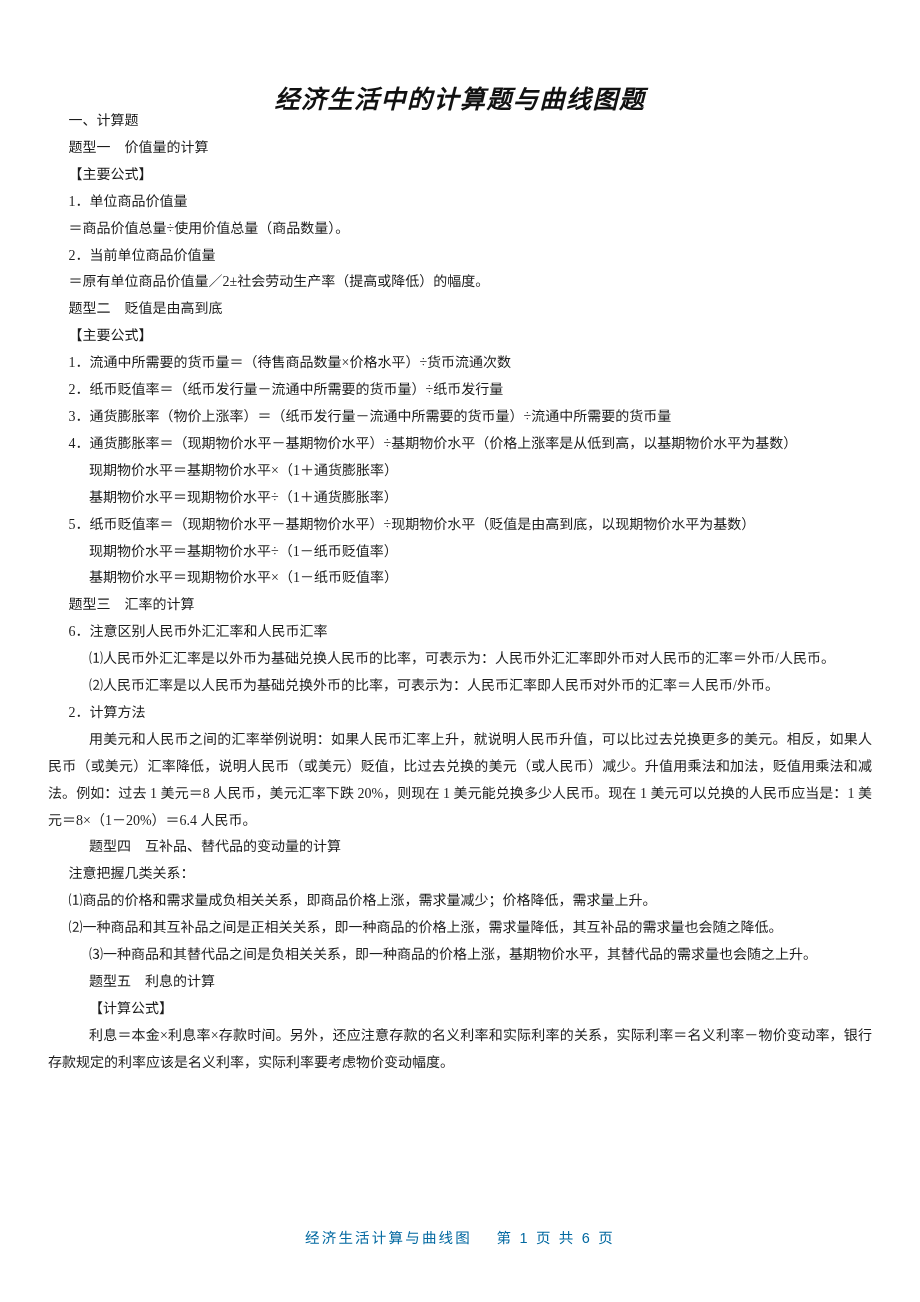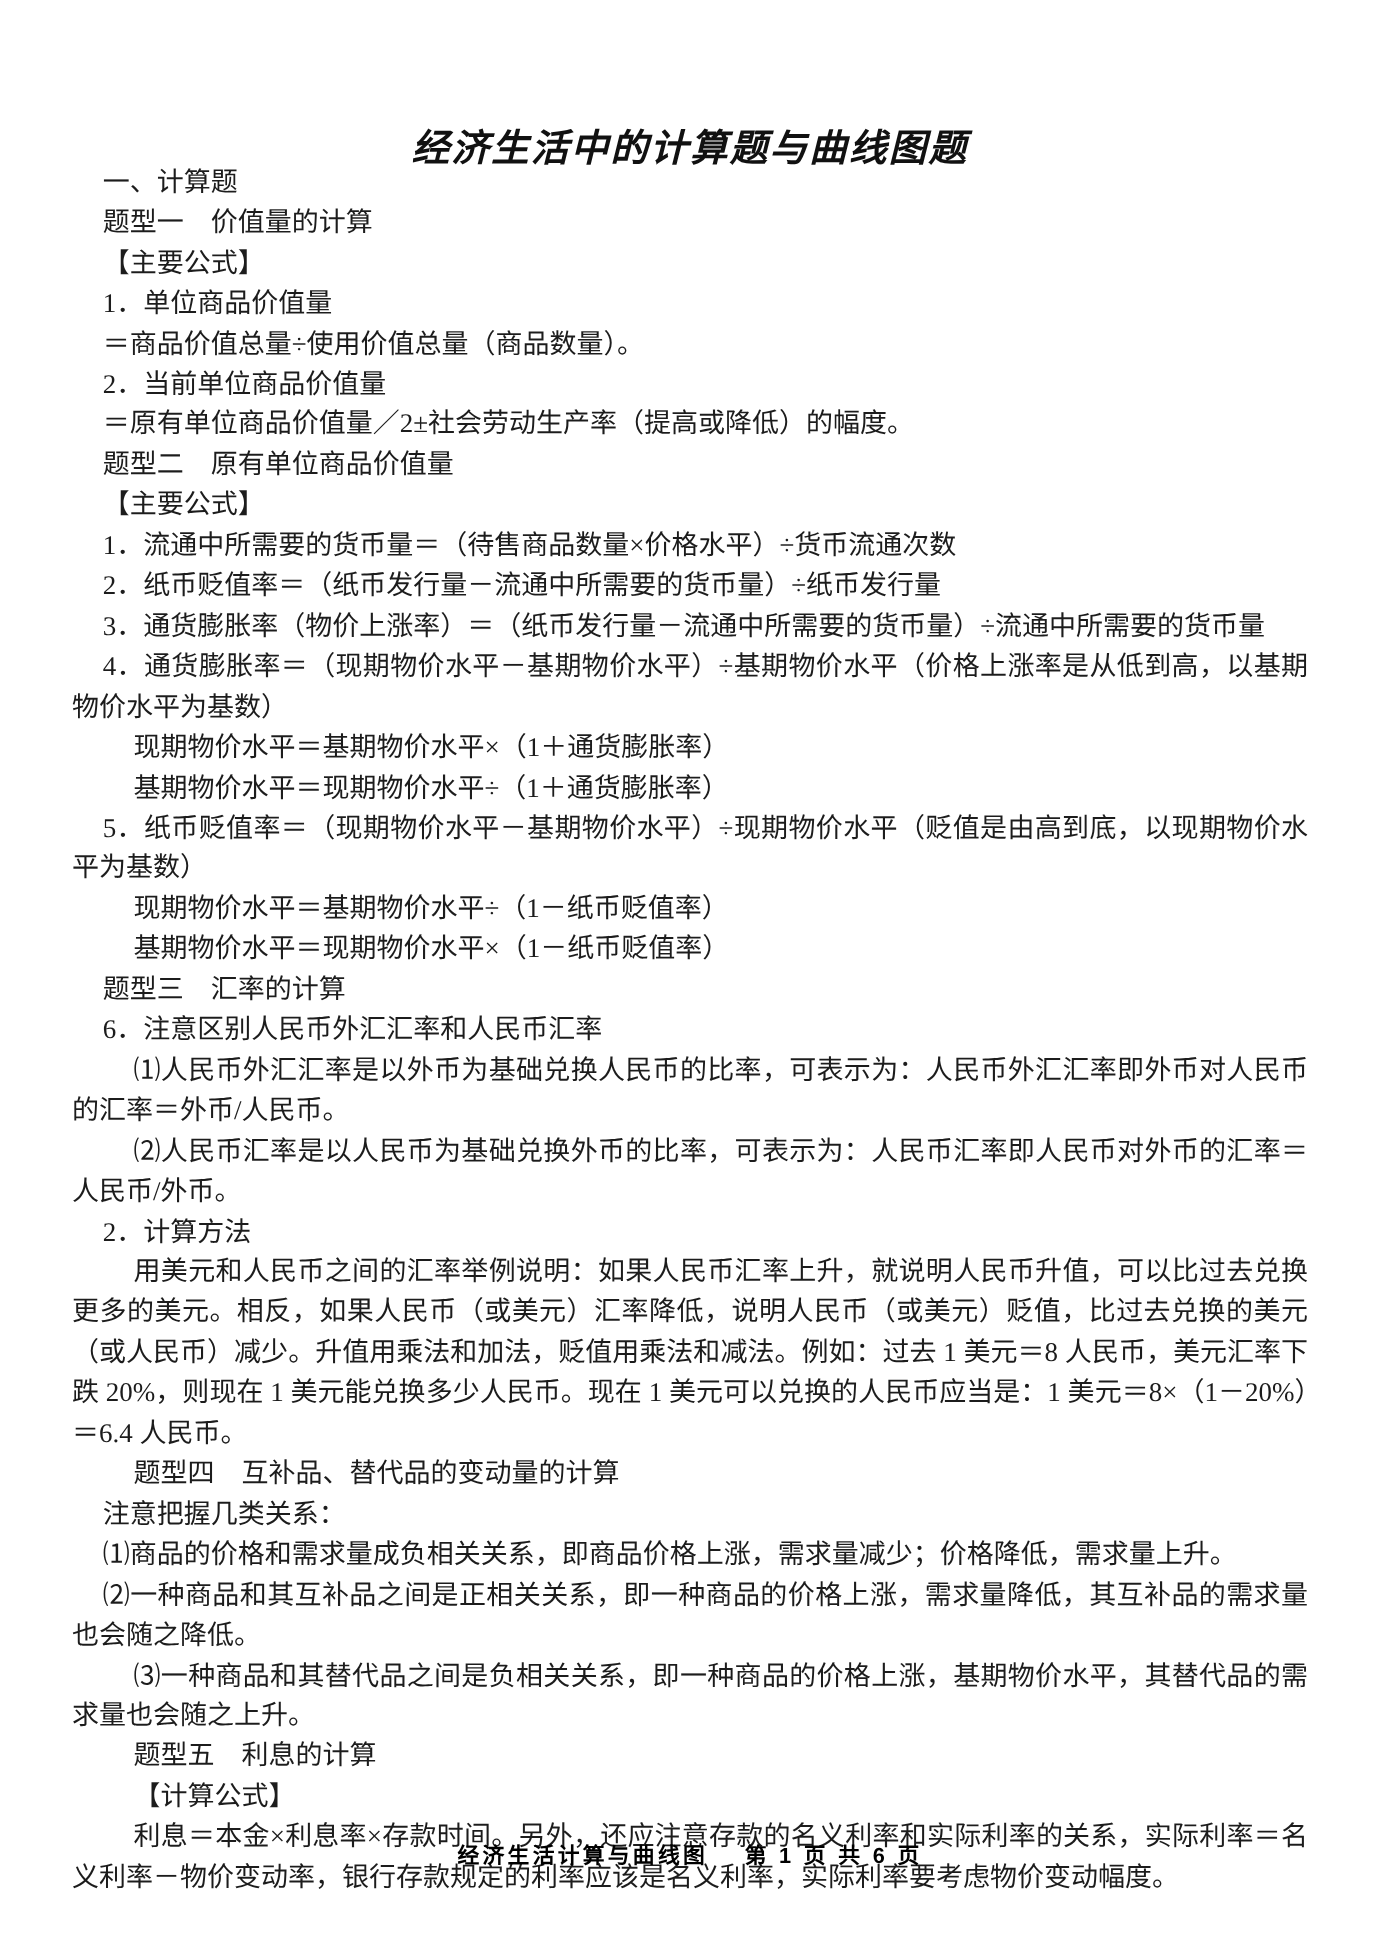--- a/index.html
+++ b/index.html
@@ -46,65 +46,65 @@
 
   
   .body-block {
     position: absolute;
     left: 48px;
     top: 108px;
     width: 824px;
   }
 
   .para {
-    font-size: 18px;
+    font-size: 14px;
     line-height: 26.9px;
     text-align: justify;
     text-justify: inter-ideograph;
     margin: 0;
     color: #1c1c1c;
     font-family: "Liberation Serif", "DejaVu Serif", serif;
     word-break: break-all;
   }
   .para.ind-1  { text-indent: 20.5px; }
   .para.ind-2  { text-indent: 41px; }
 
   
   .footer {
     position: absolute;
     left: 48px;
     top: 1228px;
     width: 824px;
     text-align: center;
     font-size: 14.5px;
     line-height: 20px;
-    font-weight: 700;
+    font-weight: 400;
     letter-spacing: 2.2px;
-    color: #000000;
+    color: #0369a1;
     font-family: "Liberation Sans", "DejaVu Sans", sans-serif;
     white-space: nowrap;
   }
   .footer .gap { display: inline-block; width: 12px; }
 </style>
 </head>
 <body>
 
 <div class="page">
 
   <h1 class="doc-title">经济生活中的计算题与曲线图题</h1>
 
   <div class="body-block">
       <p class="para ind-1">一、计算题</p>
       <p class="para ind-1">题型一　价值量的计算</p>
       <p class="para ind-1">【主要公式】</p>
       <p class="para ind-1">1．单位商品价值量</p>
       <p class="para ind-1">＝商品价值总量÷使用价值总量（商品数量）。</p>
       <p class="para ind-1">2．当前单位商品价值量</p>
       <p class="para ind-1">＝原有单位商品价值量／2±社会劳动生产率（提高或降低）的幅度。</p>
-      <p class="para ind-1">题型二　原有单位商品价值量</p>
+      <p class="para ind-1">题型二　贬值是由高到底</p>
       <p class="para ind-1">【主要公式】</p>
       <p class="para ind-1">1．流通中所需要的货币量＝（待售商品数量×价格水平）÷货币流通次数</p>
       <p class="para ind-1">2．纸币贬值率＝（纸币发行量－流通中所需要的货币量）÷纸币发行量</p>
       <p class="para ind-1">3．通货膨胀率（物价上涨率）＝（纸币发行量－流通中所需要的货币量）÷流通中所需要的货币量</p>
       <p class="para ind-1">4．通货膨胀率＝（现期物价水平－基期物价水平）÷基期物价水平（价格上涨率是从低到高，以基期物价水平为基数）</p>
       <p class="para ind-2">现期物价水平＝基期物价水平×（1＋通货膨胀率）</p>
       <p class="para ind-2">基期物价水平＝现期物价水平÷（1＋通货膨胀率）</p>
       <p class="para ind-1">5．纸币贬值率＝（现期物价水平－基期物价水平）÷现期物价水平（贬值是由高到底，以现期物价水平为基数）</p>
       <p class="para ind-2">现期物价水平＝基期物价水平÷（1－纸币贬值率）</p>
       <p class="para ind-2">基期物价水平＝现期物价水平×（1－纸币贬值率）</p>

